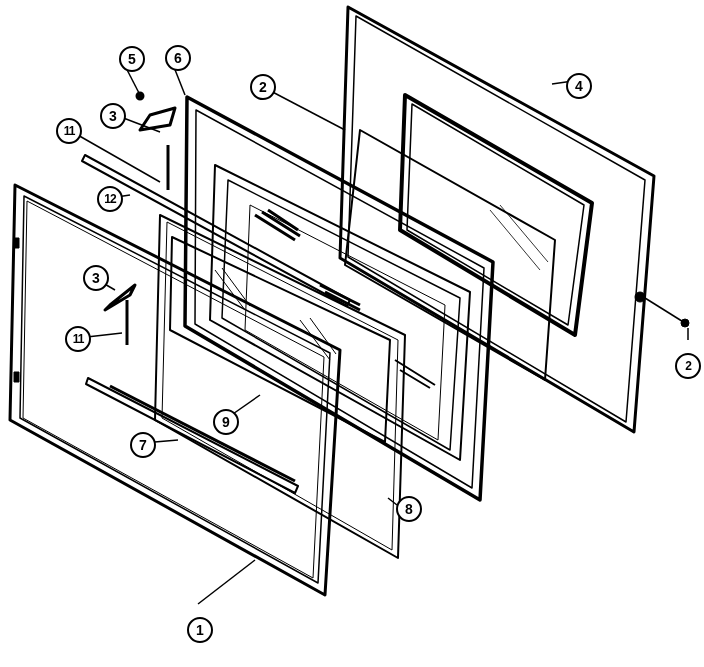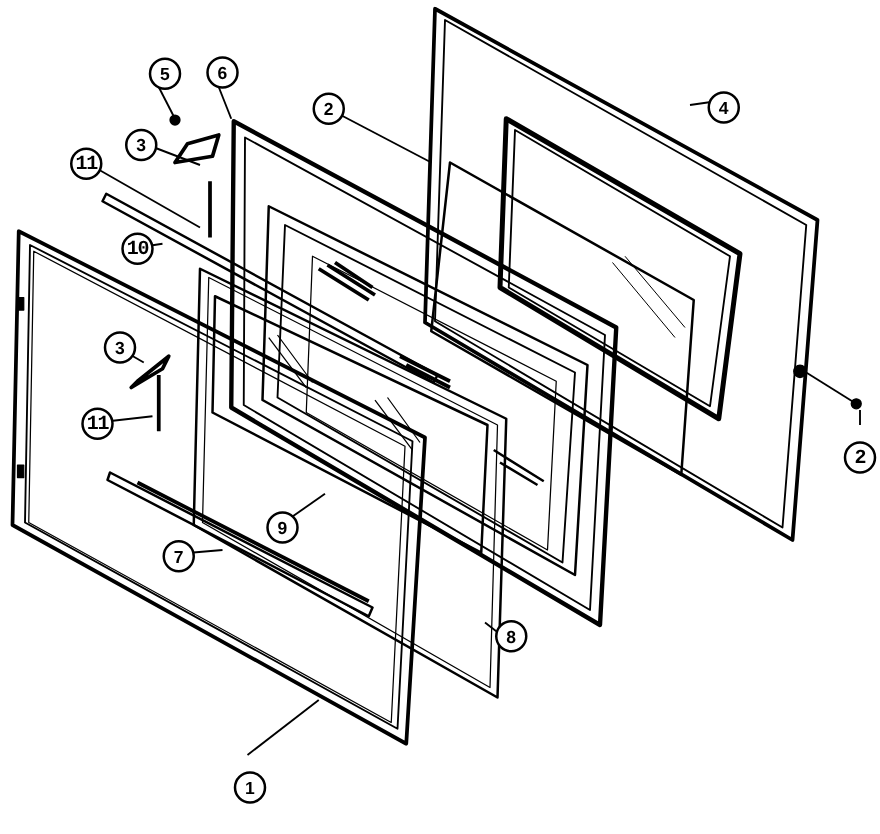--- a/index.html
+++ b/index.html
@@ -1,21 +1,21 @@
 <!DOCTYPE html>
 <html><head>
 <meta charset="utf-8">
 <style>
   html, body { margin: 0; padding: 0; background: #ffffff; }
   body { width: 704px; height: 667px; overflow: hidden; position: relative; font-family: "Liberation Sans", sans-serif; }
   #diagram { position: absolute; left: 0; top: 0; width: 704px; height: 667px; }
   .callout { position: absolute; width: 26px; height: 26px; border: 2.5px solid #000; border-radius: 50%; background: #fff;
     display: flex; align-items: center; justify-content: center; font-weight: bold; font-size: 14px; color: #000;
     box-sizing: border-box; font-family: "Liberation Sans", sans-serif; }
-  .callout.two { font-size: 16px; letter-spacing: -1px; font-family: Liberation Mono, monospace; }
+  .callout.two { font-size: 12px; letter-spacing: -1px; }
 </style>
 </head>
 <body>
 
 <svg id="diagram" viewBox="0 0 704 667" xmlns="http://www.w3.org/2000/svg" fill="none" stroke="#000" stroke-linejoin="round">
 
   <g>
     <polygon points="348,7 654,176 634,432 340,258" stroke-width="3"></polygon>
     <polygon points="356,16 645,180 626,422 348,257" stroke-width="1.5"></polygon>
     <polygon points="405,95 592,203 575,335 400,230" stroke-width="4"></polygon>
@@ -100,17 +100,17 @@
   <div class="callout" style="left:187px;top:617px;">1</div>
   <div class="callout" style="left:250px;top:74px;">2</div>
   <div class="callout" style="left:100px;top:103px;">3</div>
   <div class="callout" style="left:83px;top:265px;">3</div>
   <div class="callout" style="left:566px;top:73px;">4</div>
   <div class="callout" style="left:119px;top:46px;">5</div>
   <div class="callout" style="left:165px;top:45px;">6</div>
   <div class="callout" style="left:130px;top:432px;">7</div>
   <div class="callout" style="left:396px;top:496px;">8</div>
   <div class="callout" style="left:213px;top:409px;">9</div>
-  <div class="callout two" style="left:97px;top:186px;">10</div>
+  <div class="callout two" style="left:97px;top:186px;">12</div>
   <div class="callout two" style="left:56px;top:118px;">11</div>
   <div class="callout two" style="left:65px;top:326px;">11</div>
   <div class="callout two" style="left:675px;top:353px;">2</div>
 </div>
 
 </body></html>

